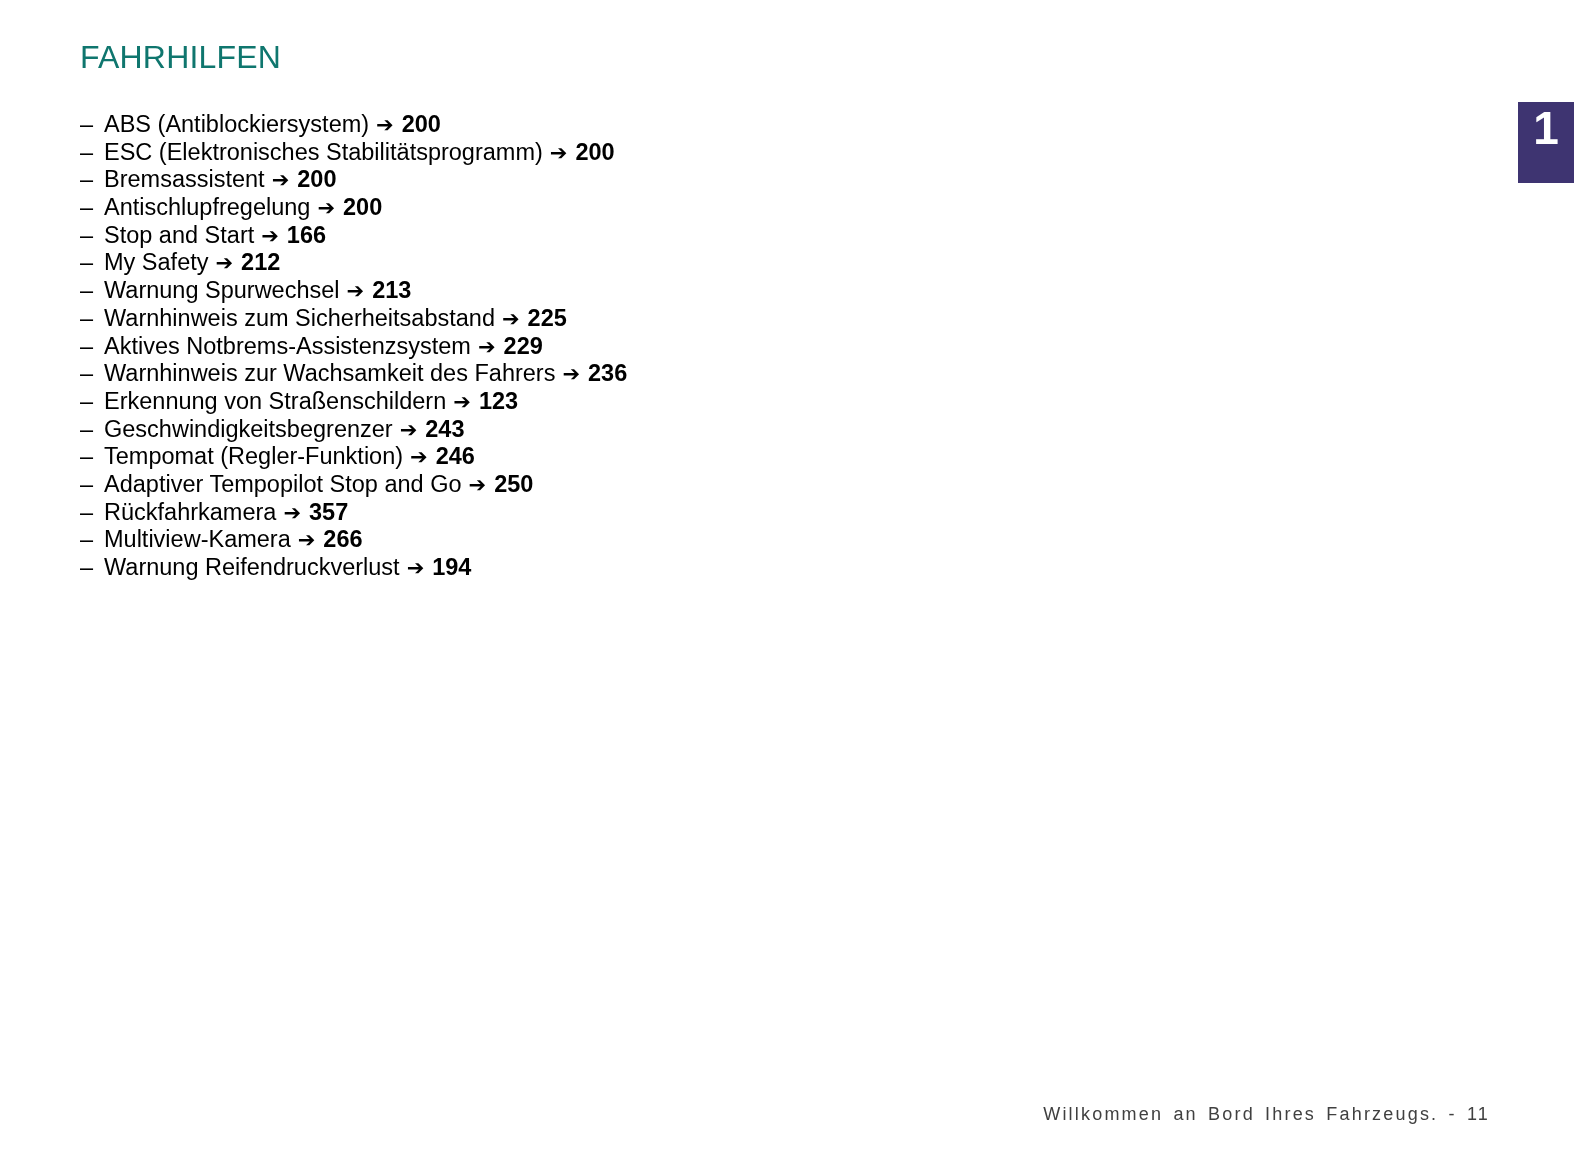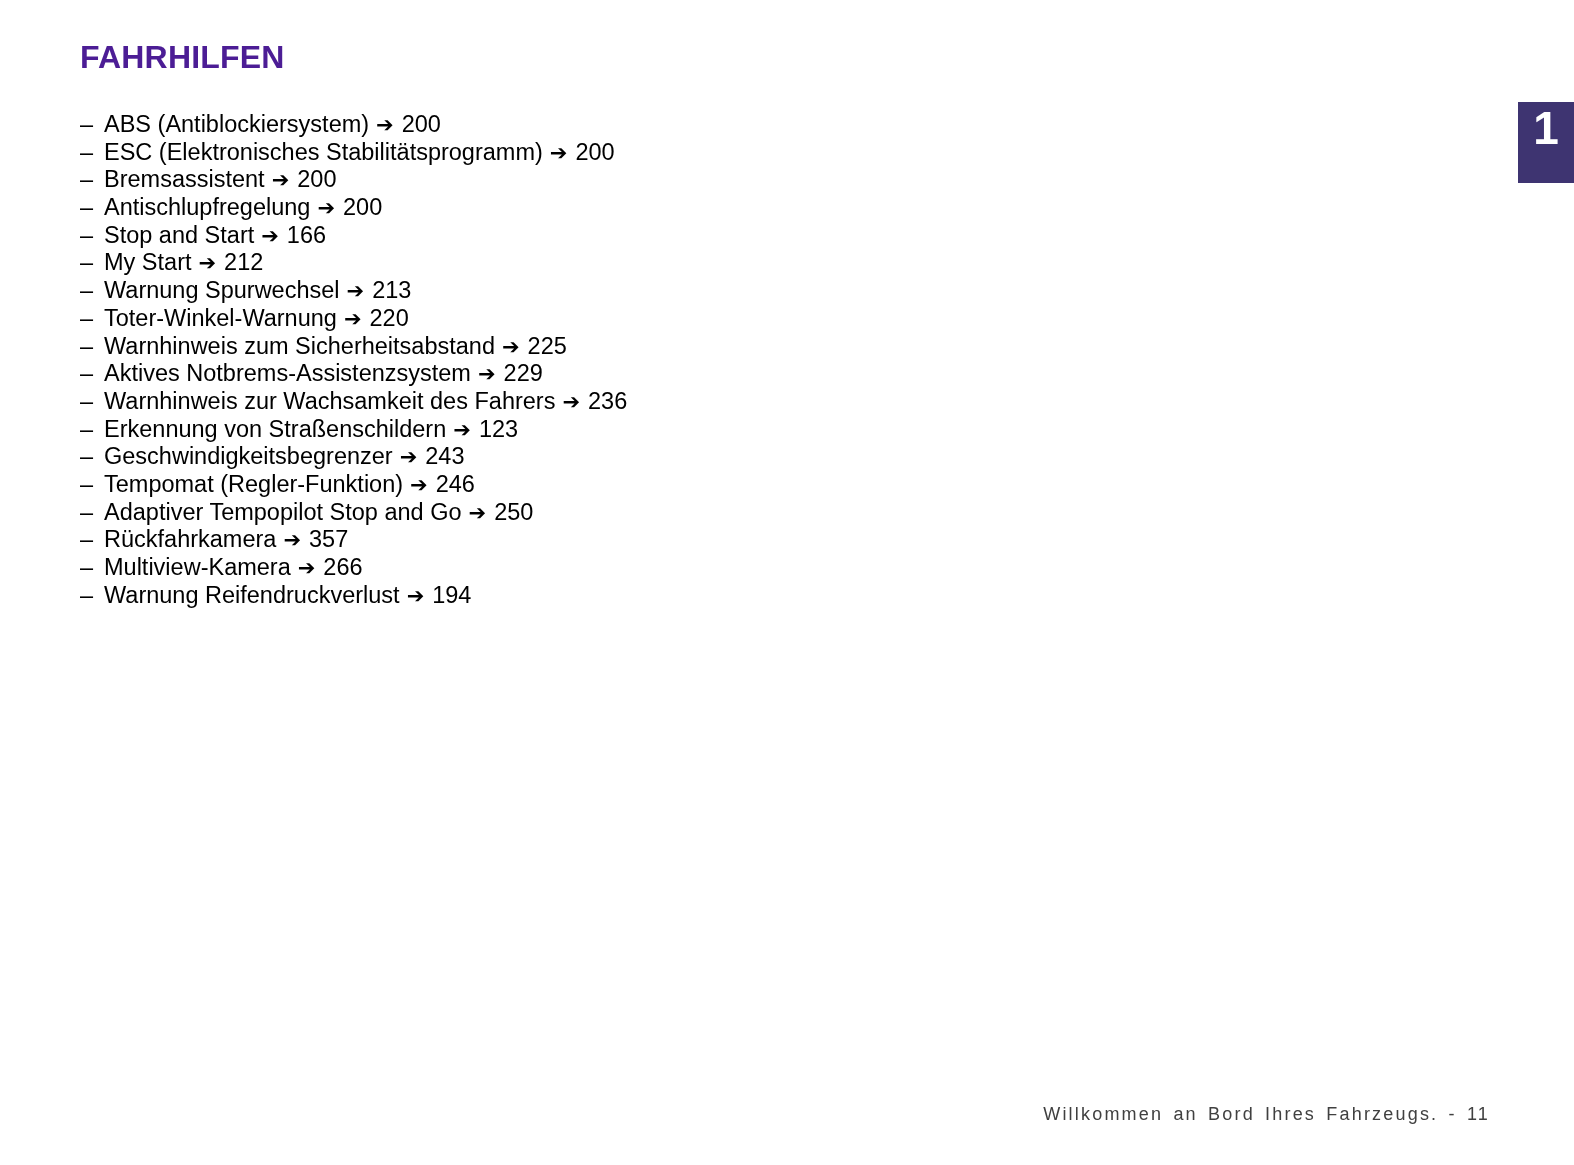--- a/index.html
+++ b/index.html
@@ -15,23 +15,23 @@
     font-family: "Liberation Sans", "DejaVu Sans", sans-serif;
     color: #000000;
     overflow: hidden;
   }
   .title {
     position: absolute;
     left: 80px;
     top: 39px;
     margin: 0;
     font-size: 32px;
-    font-weight: 700;
+    font-weight: 400;
     letter-spacing: 0.2px;
-    color: #4c1d95;
+    color: #0f766e;
   }
   .toc {
     position: absolute;
     left: 80px;
     top: 111px;
     margin: 0;
     padding: 0;
     list-style: none;
   }
   .toc li {
@@ -44,21 +44,21 @@
     display: inline-block;
     width: 24px;
   }
   .arrow {
     font-family: "DejaVu Sans", sans-serif;
     font-weight: 700;
     font-size: 21px;
     margin: 0 8px 0 7px;
   }
   .pagenum {
-    font-weight: 400;
+    font-weight: 700;
   }
   .footer {
     position: absolute;
     top: 1104px;
     right: 84px;
     font-size: 18px;
     letter-spacing: 2.2px;
     word-spacing: 3px;
     color: #404040;
     white-space: nowrap;
@@ -111,30 +111,27 @@
 
       <li>
         <span class="dash">–</span><span class="label">Antischlupfregelung</span><span class="arrow">➔</span><span class="pagenum">200</span>
       </li>
 
       <li>
         <span class="dash">–</span><span class="label">Stop and Start</span><span class="arrow">➔</span><span class="pagenum">166</span>
       </li>
 
       <li>
-        <span class="dash">–</span><span class="label">My Start</span><span class="arrow">➔</span><span class="pagenum">212</span>
+        <span class="dash">–</span><span class="label">My Safety</span><span class="arrow">➔</span><span class="pagenum">212</span>
       </li>
 
       <li>
         <span class="dash">–</span><span class="label">Warnung Spurwechsel</span><span class="arrow">➔</span><span class="pagenum">213</span>
       </li>
 
-      <li>
-        <span class="dash">–</span><span class="label">Toter-Winkel-Warnung</span><span class="arrow">➔</span><span class="pagenum">220</span>
-      </li>
 
       <li>
         <span class="dash">–</span><span class="label">Warnhinweis zum Sicherheitsabstand</span><span class="arrow">➔</span><span class="pagenum">225</span>
       </li>
 
       <li>
         <span class="dash">–</span><span class="label">Aktives Notbrems-Assistenzsystem</span><span class="arrow">➔</span><span class="pagenum">229</span>
       </li>
 
       <li>

